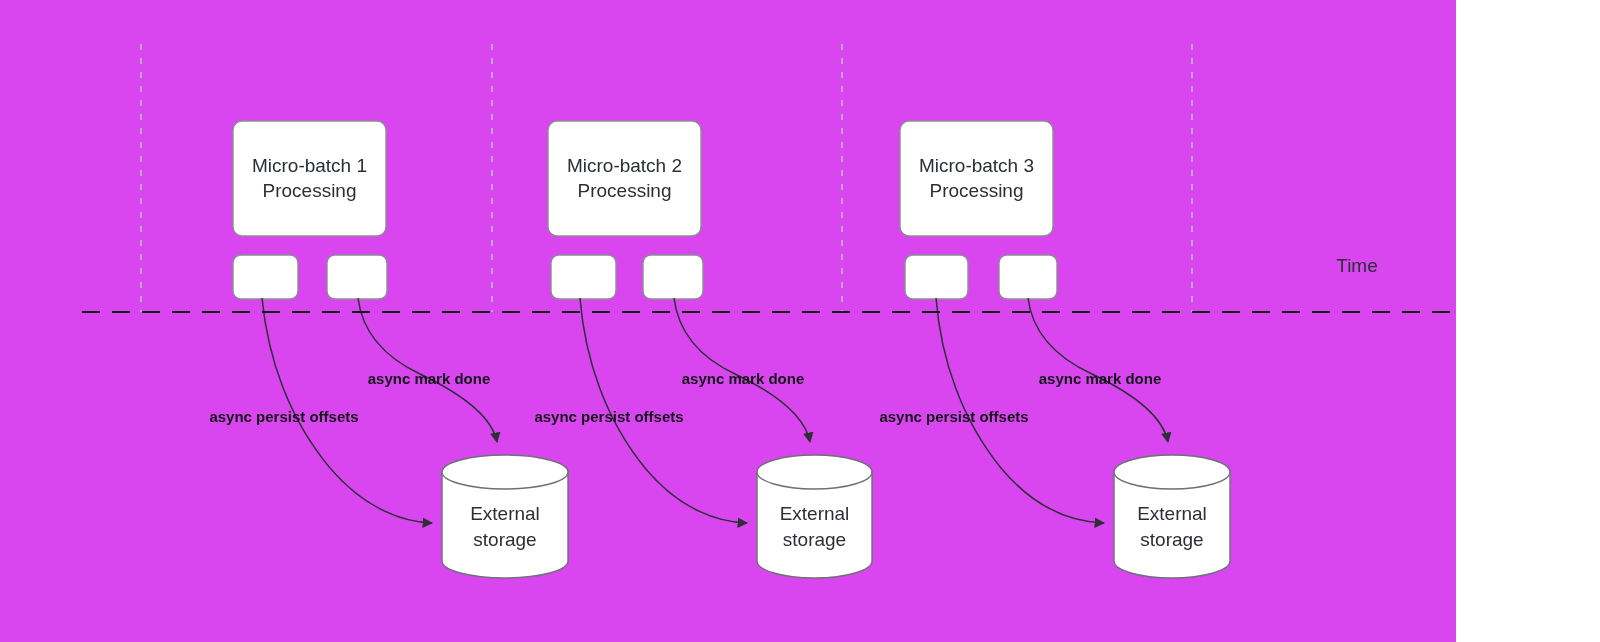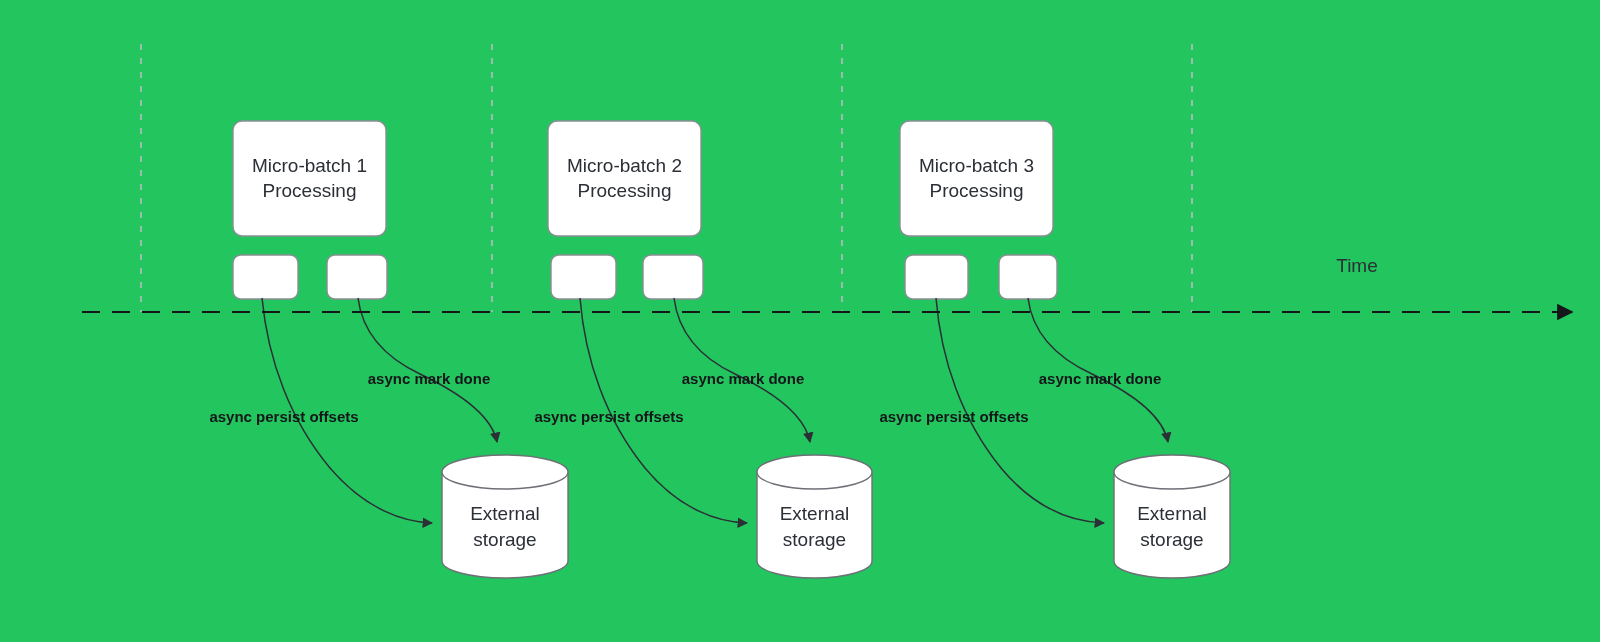--- a/index.html
+++ b/index.html
@@ -6,23 +6,23 @@
     margin: 0;
     padding: 0;
     background: #ffffff;
   }
   body {
     font-family: "Liberation Sans", sans-serif;
     color: #1f2430;
   }
   #canvas {
     position: relative;
-    width: 1600px;
+    width: 1456px;
     height: 642px;
-    background: #22c55e;
+    background: #d946ef;
     overflow: hidden;
   }
   #diagram-svg {
     position: absolute;
     left: 0;
     top: 0;
     width: 1600px;
     height: 642px;
   }
   .box-label {

